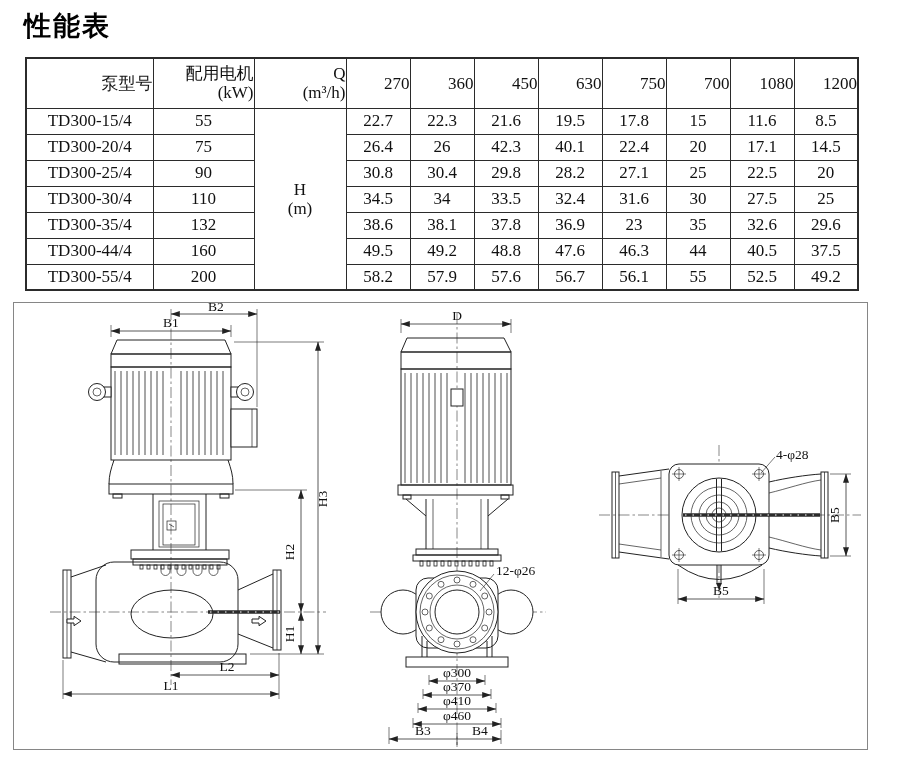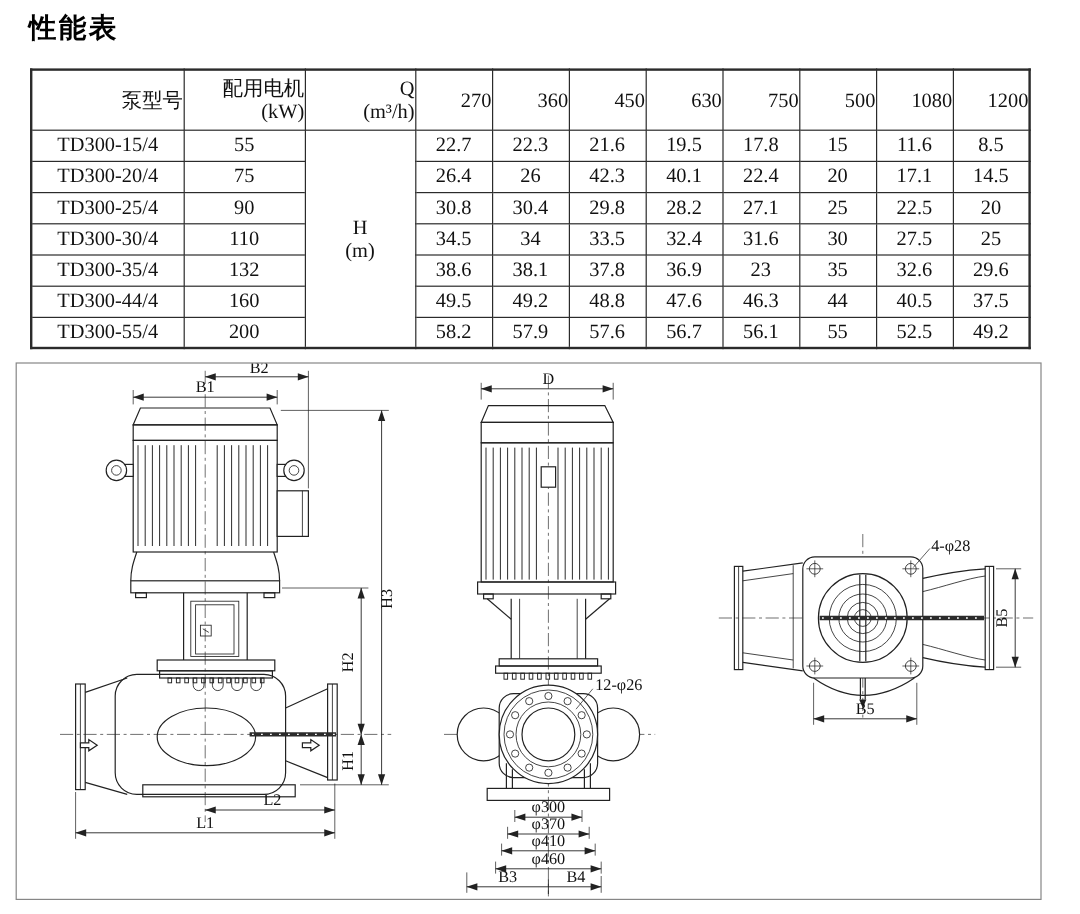--- a/index.html
+++ b/index.html
@@ -1,19 +1,19 @@
 <!DOCTYPE html>
 <html><head>
 <meta charset="utf-8">
 <style>
   html,body{margin:0;padding:0;background:#fff;}
   body{width:900px;height:762px;position:relative;overflow:hidden;
        font-family:"Liberation Serif",serif;color:#111;}
   .title{position:absolute;left:24px;top:8px;font-family:"Liberation Sans",sans-serif;
-         font-weight:bold;font-size:23px;letter-spacing:2px;color:#000;text-align:right;}
+         font-weight:bold;font-size:27px;letter-spacing:2px;color:#000;text-align:right;}
   table.perf{position:absolute;left:25px;top:57px;width:832px;height:232px;
              border-collapse:collapse;table-layout:fixed;
              font-family:"Liberation Serif",serif;font-size:17px;line-height:1.12;
              text-align:center;border:2px solid #2b2b2b;}
   table.perf td,table.perf th{border:1px solid #2b2b2b;padding:0;vertical-align:middle;
              font-weight:normal;overflow:hidden;}
   table.perf thead tr{height:50px;text-align:right;}
   table.perf tbody tr{height:26px;padding-left:44px;}
   .frame{position:absolute;left:13px;top:302px;width:853px;height:446px;
          border:1.5px solid #868686;background:#fff;}
@@ -57,21 +57,21 @@
       </td>
       <td>
         <div>Q</div>
         <div>(m³/h)</div>
       </td>
       <td>270</td>
       <td>360</td>
       <td>450</td>
       <td>630</td>
       <td>750</td>
-      <td>500</td>
+      <td>700</td>
       <td>1080</td>
       <td>1200</td>
     </tr>
   </thead>
   <tbody>
       <tr>
         <td>TD300-15/4</td>
         <td>55</td>
         <td rowspan="7">
           <div>H</div>

